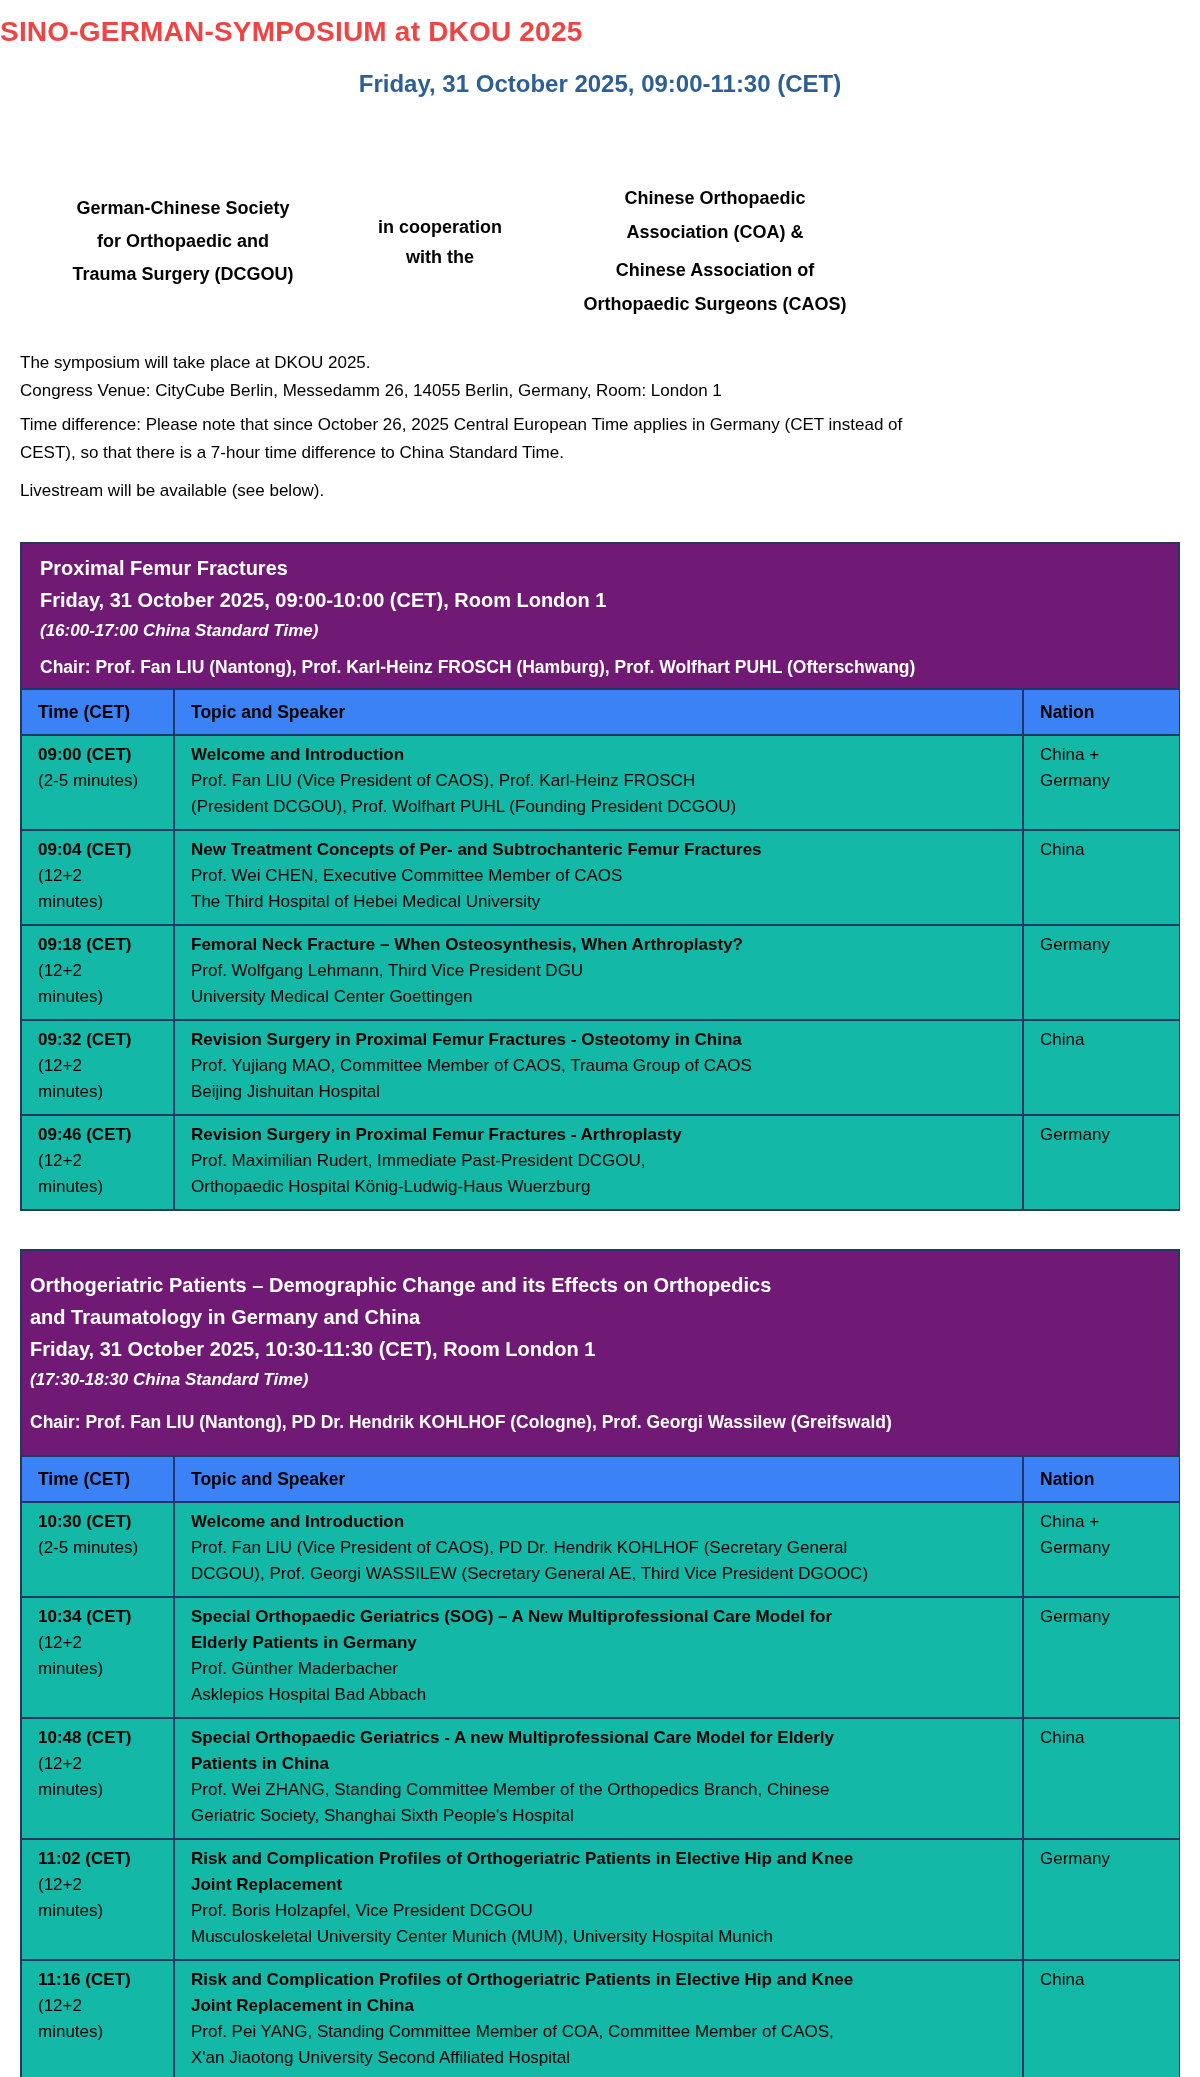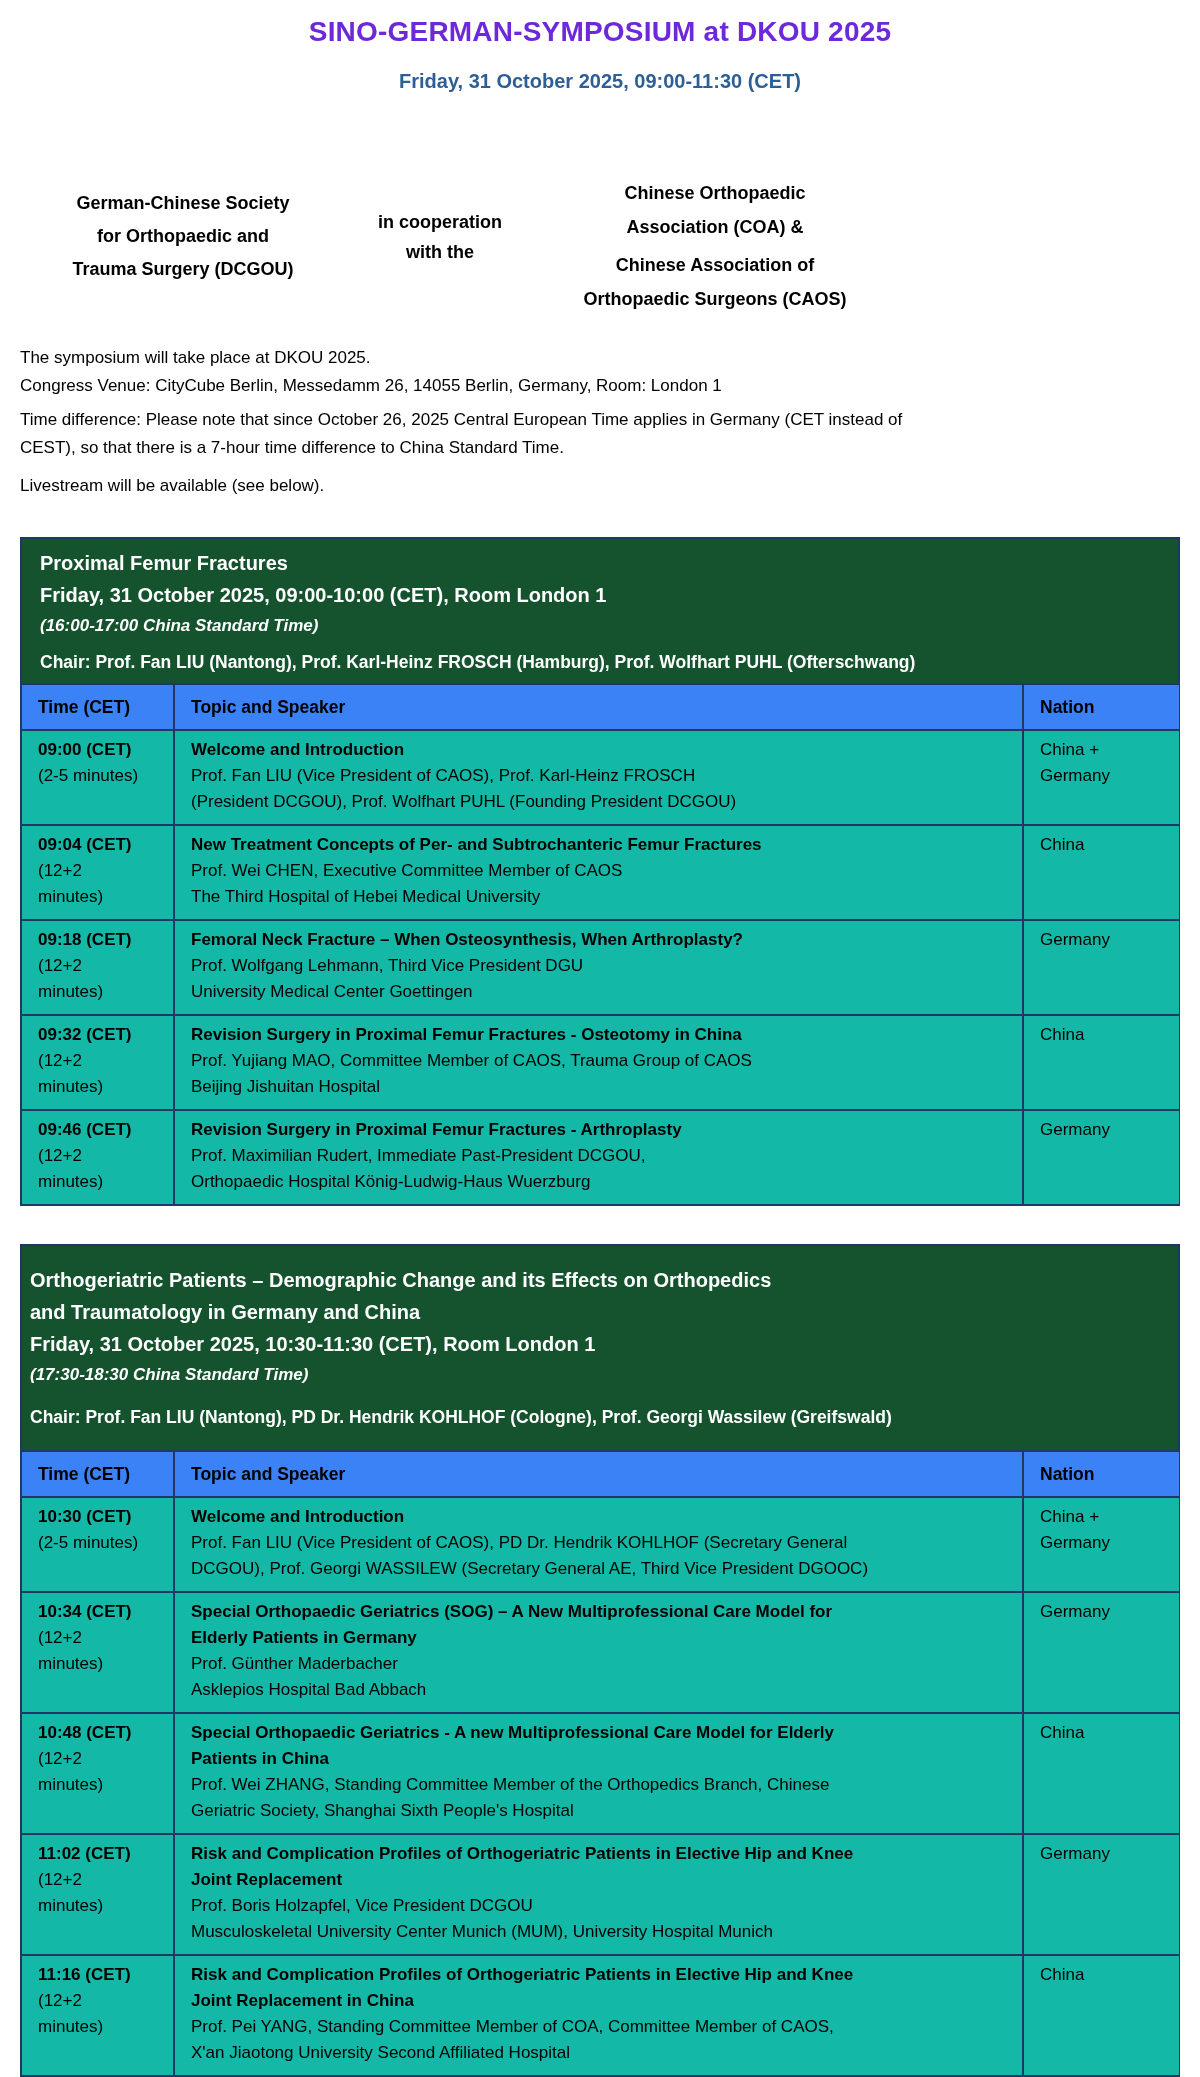--- a/index.html
+++ b/index.html
@@ -9,31 +9,31 @@
     height: 2077px;
     overflow: hidden;
     font-family: "Liberation Sans", sans-serif;
     color: #000000;
   }
   .pre { white-space: pre-line; }
 
   
   .doc-title {
     margin-top: 16px;
-    text-align: center;
-    color: #6d28d9;
+    text-align: left;
+    color: #ef4444;
     font-size: 28px;
     font-weight: bold;
     letter-spacing: 0.2px;
   }
   .doc-subtitle {
     margin-top: 22px;
     text-align: center;
     color: #2D5F96;
-    font-size: 20px;
+    font-size: 24px;
     font-weight: bold;
   }
 
   
   .coop {
     margin-top: 55px;
     height: 160px;
     display: flex;
     align-items: center;
   }
@@ -54,21 +54,21 @@
 
   
   .session {
     margin: 0 20px;
     border: 2.5px solid #1F3864;
   }
   .session-1 { margin-top: 37px; }
   .session-2 { margin-top: 38px; }
 
   .band {
-    background: #14532d;
+    background: #701a75;
     color: #ffffff;
     padding: 8px 18px 8px 18px;
     border-bottom: 2px solid #1F3864;
   }
   .session-2 .band { padding: 18px 18px 20px 8px; }
   .band-title, .band-datetime {
     font-size: 20px;
     font-weight: bold;
     line-height: 32px;
   }

